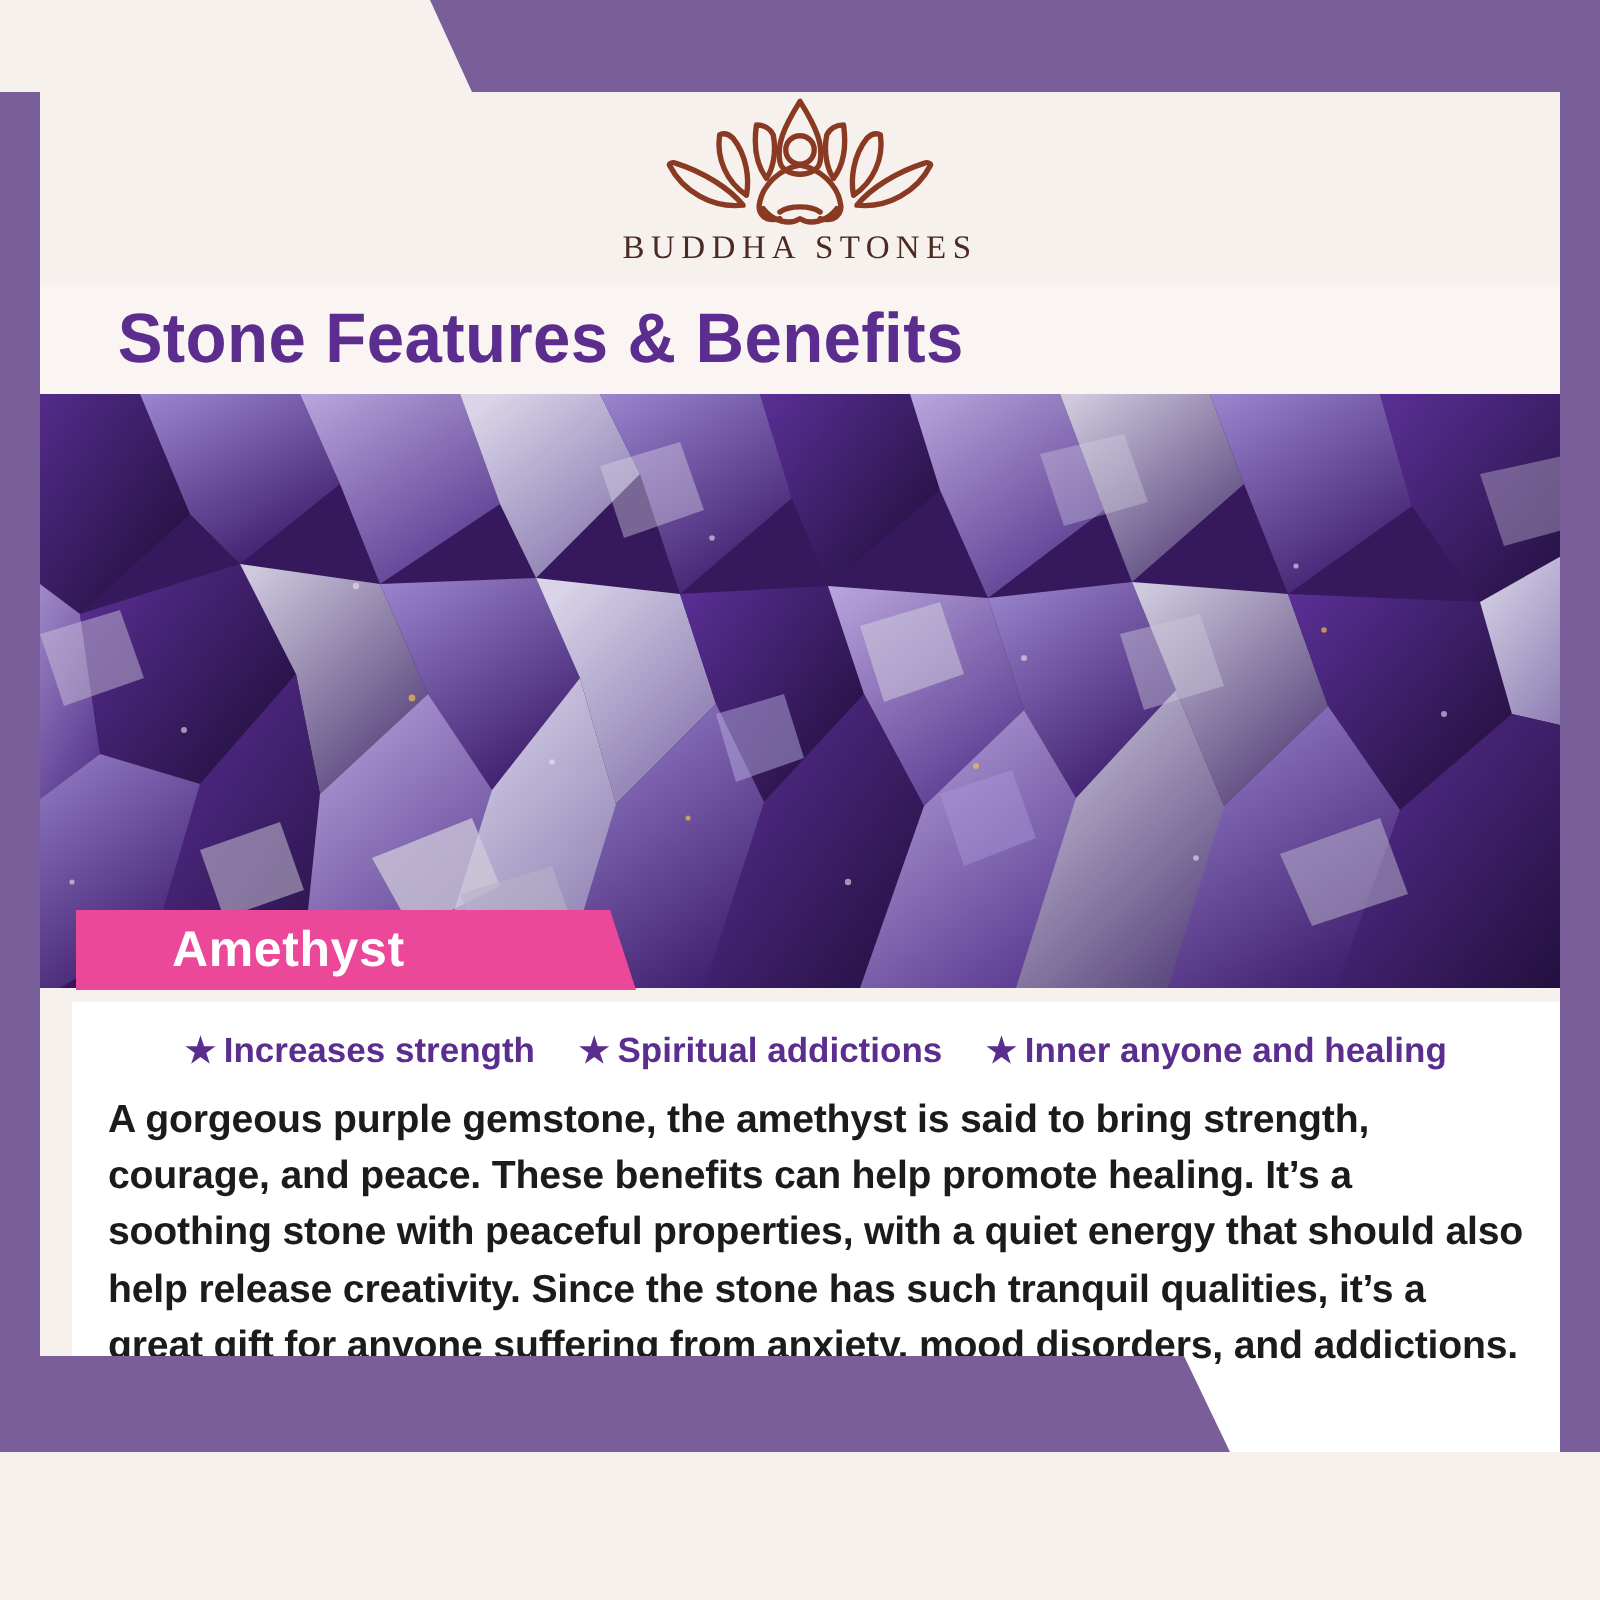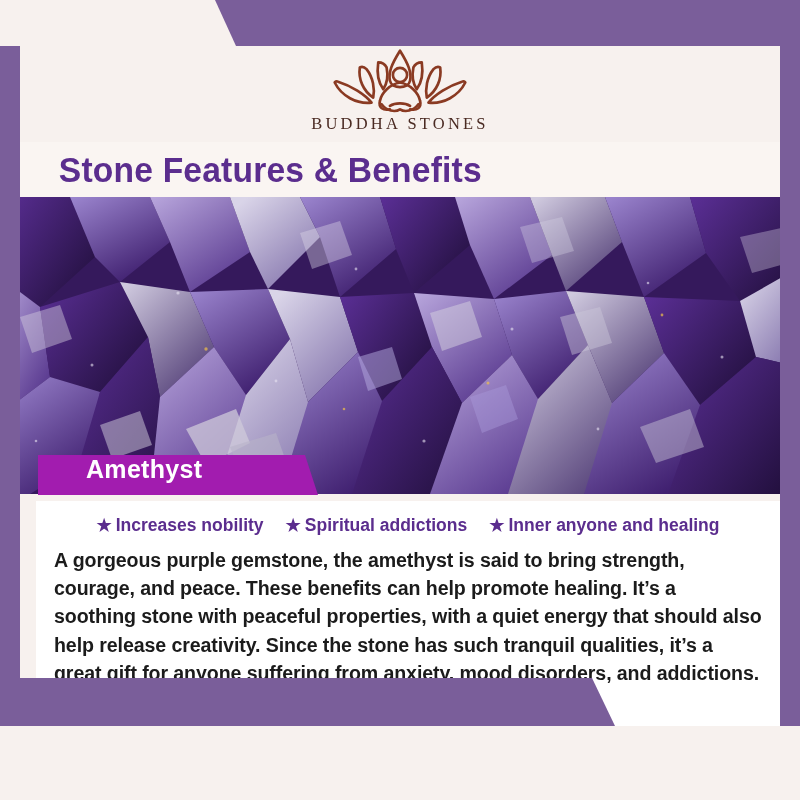--- a/index.html
+++ b/index.html
@@ -66,23 +66,23 @@
   
   .hero{
     position:absolute;left:-20px;top:151px;width:800px;height:297px;
     overflow:hidden;background:#3a1c5e;
   }
   .hero svg{display:block;width:800px;height:297px;}
 
   
   .stone-banner{
     position:absolute;left:18px;top:409px;width:280px;height:40px;
-    background:#a21caf;
+    background:#ec4899;
     clip-path:polygon(0 0, 267px 0, 280px 40px, 0 40px);
-    display:flex;z-index:4;
+    display:flex;align-items:center;z-index:4;
   }
   .stone-name{
     font-family:"Liberation Sans",sans-serif;
     font-size:25px;font-weight:700;color:#ffffff;
     margin-left:48px;letter-spacing:0.3px;
   }
 
   
   .card{
     position:absolute;left:16px;top:455px;width:744px;height:251px;
@@ -248,21 +248,21 @@
     </div>
 
     <div class="stone-banner">
       <span class="stone-name">Amethyst</span>
     </div>
 
     <div class="card">
       <div class="features">
         <div class="feature">
           <span class="star">★</span>
-          <span>Increases nobility</span>
+          <span>Increases strength</span>
         </div>
         <div class="feature">
           <span class="star">★</span>
           <span>Spiritual addictions</span>
         </div>
         <div class="feature">
           <span class="star">★</span>
           <span>Inner anyone and healing</span>
         </div>
       </div>

